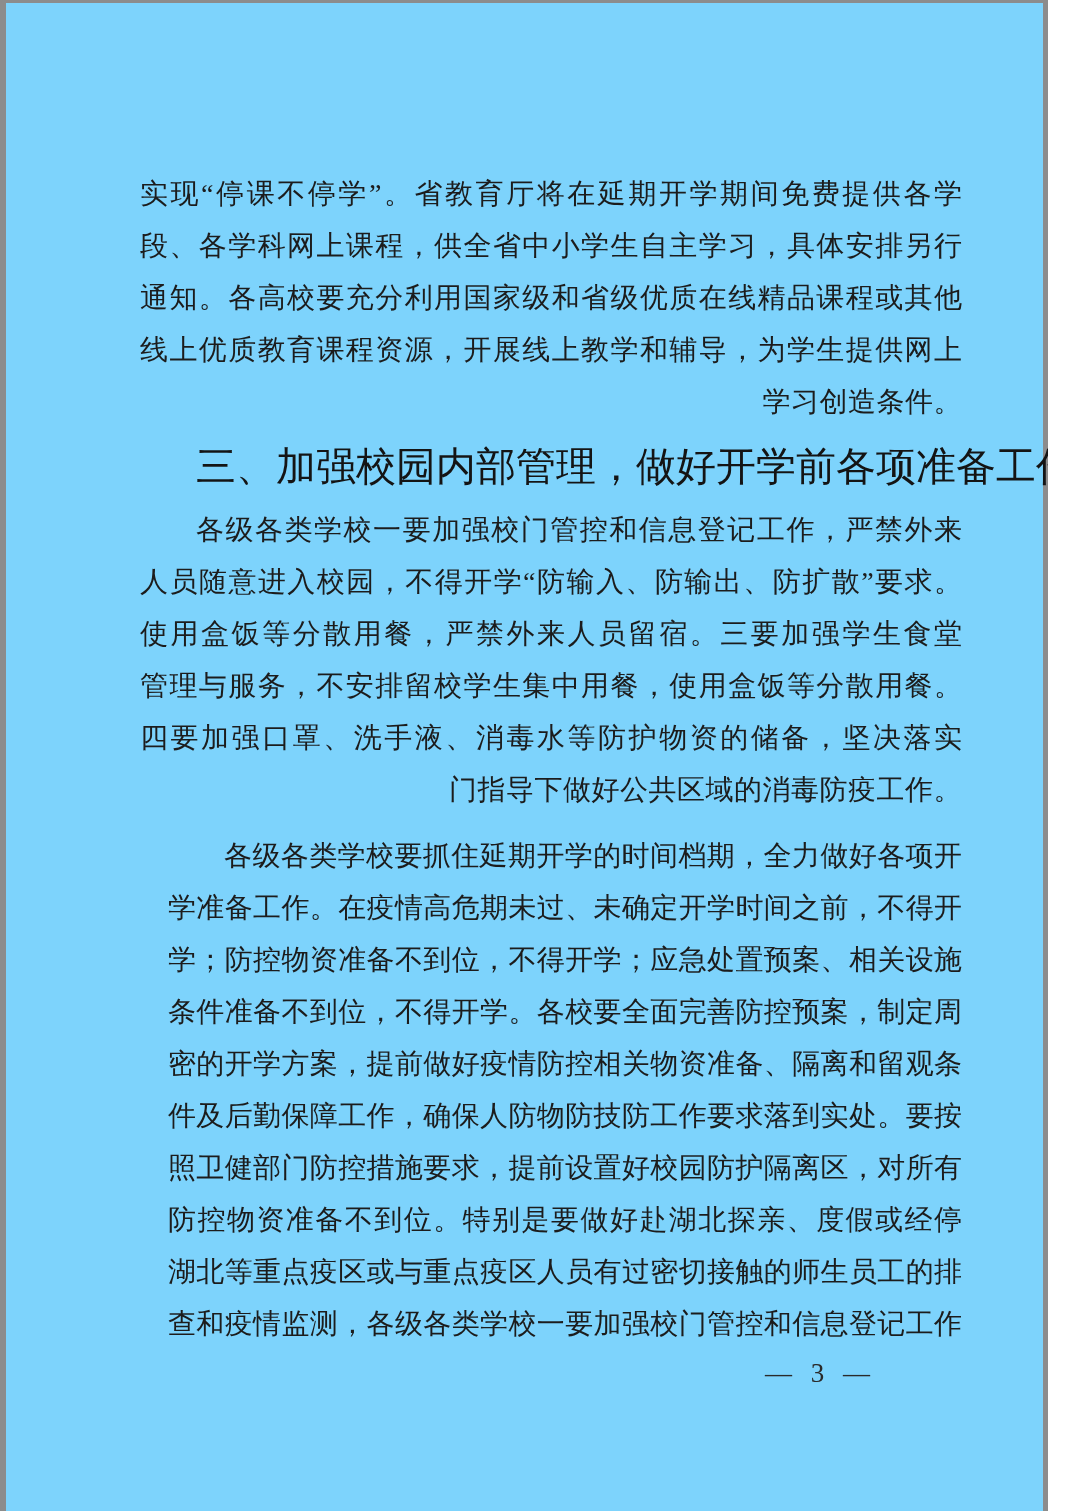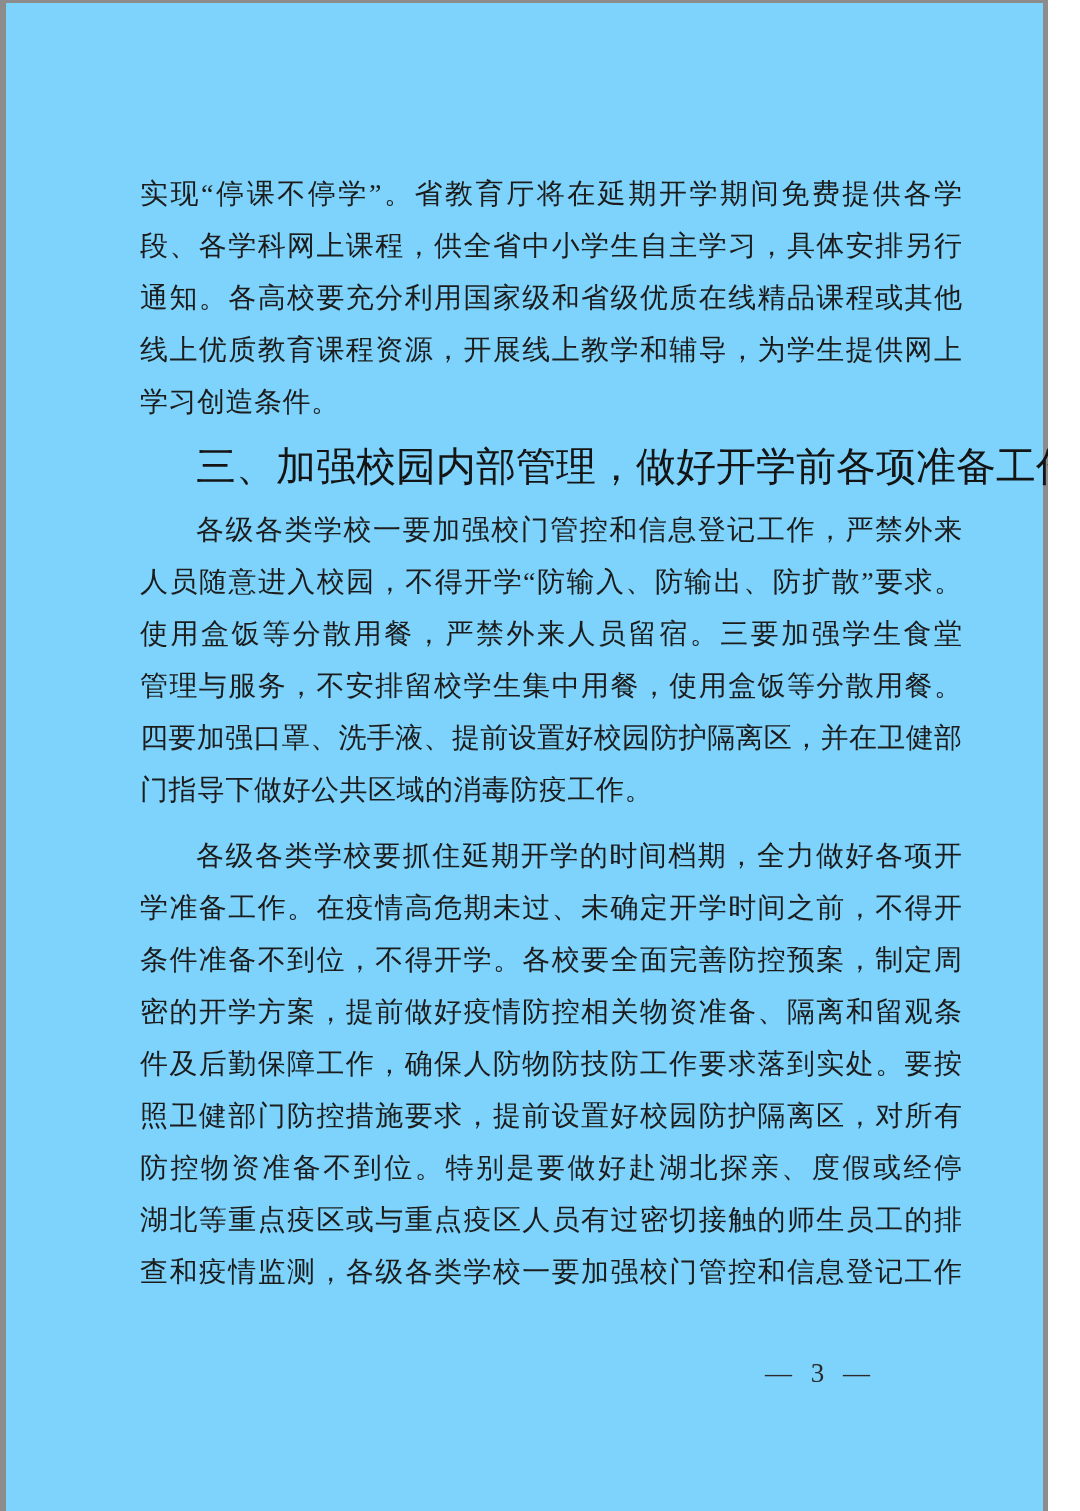--- a/index.html
+++ b/index.html
@@ -27,20 +27,21 @@
     left: 140px;
     top: 168px;
     width: 822px;
   }
   .line {
     font-size: 28px;
     line-height: 52px;
     height: 52px;
     white-space: nowrap;
     letter-spacing: 0.5px;
+    text-align: right;
   }
   .just {
     white-space: normal;
     text-align: justify;
     text-align-last: justify;
     text-justify: inter-character;
     letter-spacing: 0;
   }
   .indent { text-indent: 56px; }
 
@@ -49,21 +50,21 @@
     font-family: "Liberation Sans", "DejaVu Sans", sans-serif;
     font-weight: normal;
     font-size: 40px;
     line-height: 52px;
     height: 52px;
     text-indent: 56px;
     white-space: nowrap;
     color: #141414;
   }
   .para { margin: 0; }
-  .para-gap { margin-top: 14px; }
+  .para-gap { margin-top: 14px; margin-left: 28px; }
 
   .footer {
     position: absolute;
     top: 1358px;
     right: 172px;
     font-size: 27px;
     letter-spacing: 6px;
     color: #2a2a2a;
     font-family: "Liberation Serif", "DejaVu Serif", serif;
   }
@@ -87,27 +88,28 @@
       <div class="line">学习创造条件。</div>
     </div>
 
     <div class="heading">三、加强校园内部管理，做好开学前各项准备工作</div>
 
     <div class="para">
       <div class="line just indent">各级各类学校一要加强校门管控和信息登记工作，严禁外来</div>
       <div class="line just">人员随意进入校园，不得开学“防输入、防输出、防扩散”要求。</div>
       <div class="line just">使用盒饭等分散用餐，严禁外来人员留宿。三要加强学生食堂</div>
       <div class="line just">管理与服务，不安排留校学生集中用餐，使用盒饭等分散用餐。</div>
-      <div class="line just">四要加强口罩、洗手液、提前设置好校园防护隔离区，并在卫健部</div>
+      <div class="line just">四要加强口罩、洗手液、消毒水等防护物资的储备，坚决落实</div>
       <div class="line">门指导下做好公共区域的消毒防疫工作。</div>
     </div>
 
     <div class="para para-gap">
       <div class="line just indent">各级各类学校要抓住延期开学的时间档期，全力做好各项开</div>
       <div class="line just">学准备工作。在疫情高危期未过、未确定开学时间之前，不得开</div>
+      <div class="line just">学；防控物资准备不到位，不得开学；应急处置预案、相关设施</div>
       <div class="line just">条件准备不到位，不得开学。各校要全面完善防控预案，制定周</div>
       <div class="line just">密的开学方案，提前做好疫情防控相关物资准备、隔离和留观条</div>
       <div class="line just">件及后勤保障工作，确保人防物防技防工作要求落到实处。要按</div>
       <div class="line just">照卫健部门防控措施要求，提前设置好校园防护隔离区，对所有</div>
       <div class="line just">防控物资准备不到位。特别是要做好赴湖北探亲、度假或经停</div>
       <div class="line just">湖北等重点疫区或与重点疫区人员有过密切接触的师生员工的排</div>
       <div class="line just">查和疫情监测，各级各类学校一要加强校门管控和信息登记工作</div>
     </div>
 
   </div>

